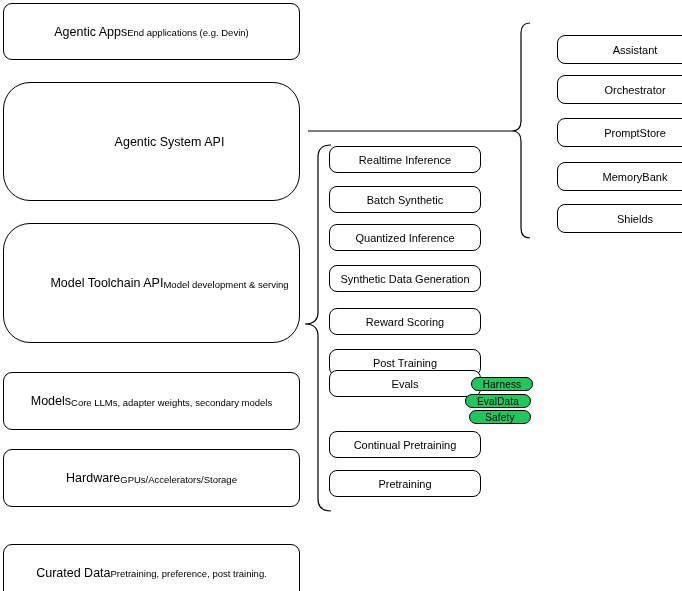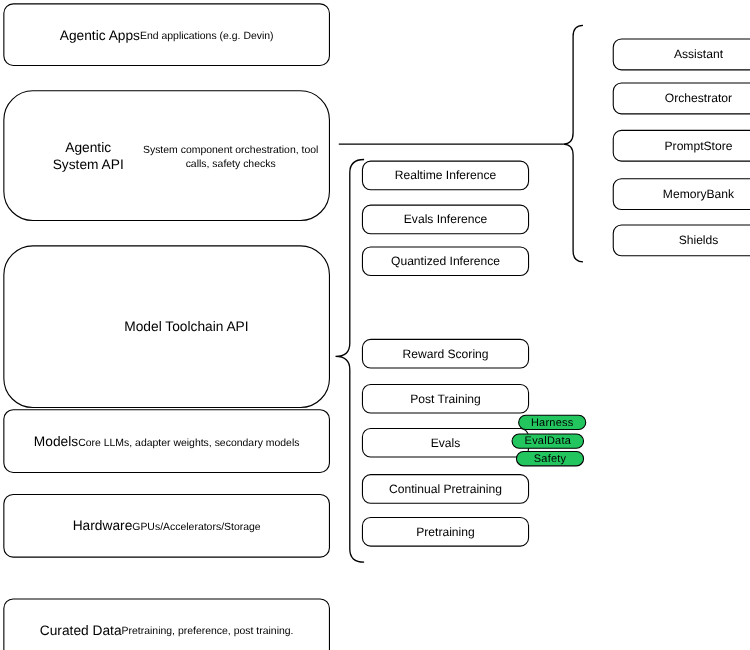--- a/index.html
+++ b/index.html
@@ -72,54 +72,57 @@
     <path d="M 530 23 Q 521 23 521 33 L 521 121 Q 521 131 512 131 Q 521 131 521 141 L 521 228 Q 521 238 530 238"></path>
     <path d="M 331 145 Q 318 145 318 157 L 318 312 Q 318 324 305 324 Q 318 324 318 336 L 318 499 Q 318 511 331 511"></path>
   </svg>
 
   <div class="box lbox" style="top:3px;height:57px">
     <div class="t">Agentic Apps</div>
     <div class="s">End applications (e.g. Devin)</div>
   </div>
   <div class="box lbox bigr" style="top:82px;height:119px">
     <div class="t">Agentic System API</div>
-    <div class="s">System component orchestration, tool calls, safety checks</div>
   </div>
-  <div class="box lbox bigr" style="top:223px;height:148px">
+  <div class="box lbox bigr" style="top:223px;height:120px">
     <div class="t">Model Toolchain API</div>
+    <div class="s">Model development &amp; serving</div>
   </div>
   <div class="box lbox" style="top:372px;height:58px">
     <div class="t">Models</div>
     <div class="s">Core LLMs, adapter weights, secondary models</div>
   </div>
   <div class="box lbox" style="top:449px;height:58px">
     <div class="t">Hardware</div>
     <div class="s">GPUs/Accelerators/Storage</div>
   </div>
   <div class="box lbox" style="top:544px;height:57px">
     <div class="t">Curated Data</div>
     <div class="s">Pretraining, preference, post training.</div>
   </div>
 
   <div class="box mbox" style="top:146px">
     <span>Realtime Inference</span>
   </div>
   <div class="box mbox" style="top:186px">
-    <span>Evals Inference</span>
+    <span>Batch Synthetic</span>
   </div>
   <div class="box mbox" style="top:224px">
     <span>Quantized Inference</span>
+  </div>
+  <div class="box mbox" style="top:265px">
+    <span>Synthetic Data Generation</span>
   </div>
   <div class="box mbox" style="top:308px">
     <span>Reward Scoring</span>
   </div>
   <div class="box mbox" style="top:349px">
     <span>Post Training</span>
   </div>
-  <div class="box mbox" style="top:389px">
+  <div class="box mbox" style="top:370px">
     <span>Evals</span>
   </div>
   <div class="box mbox" style="top:431px">
     <span>Continual Pretraining</span>
   </div>
   <div class="box mbox" style="top:470px">
     <span>Pretraining</span>
   </div>
 
   <div class="pill" style="left:471px;top:377px;width:62px">

